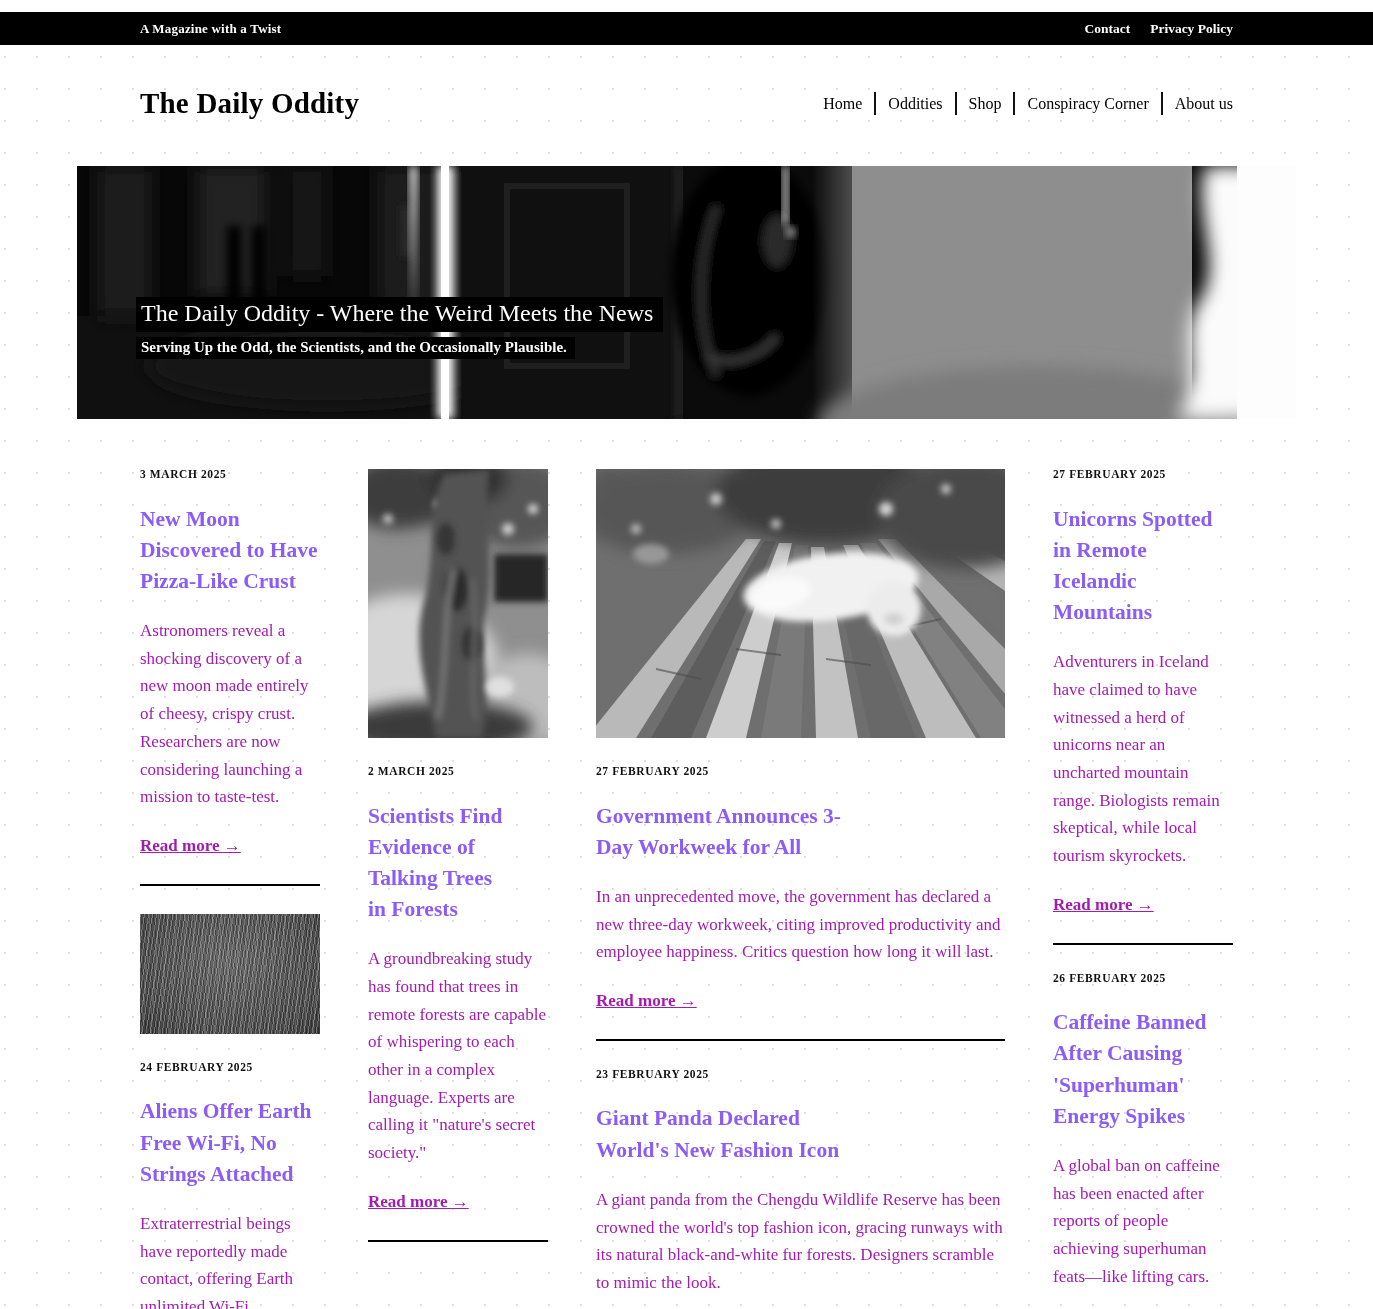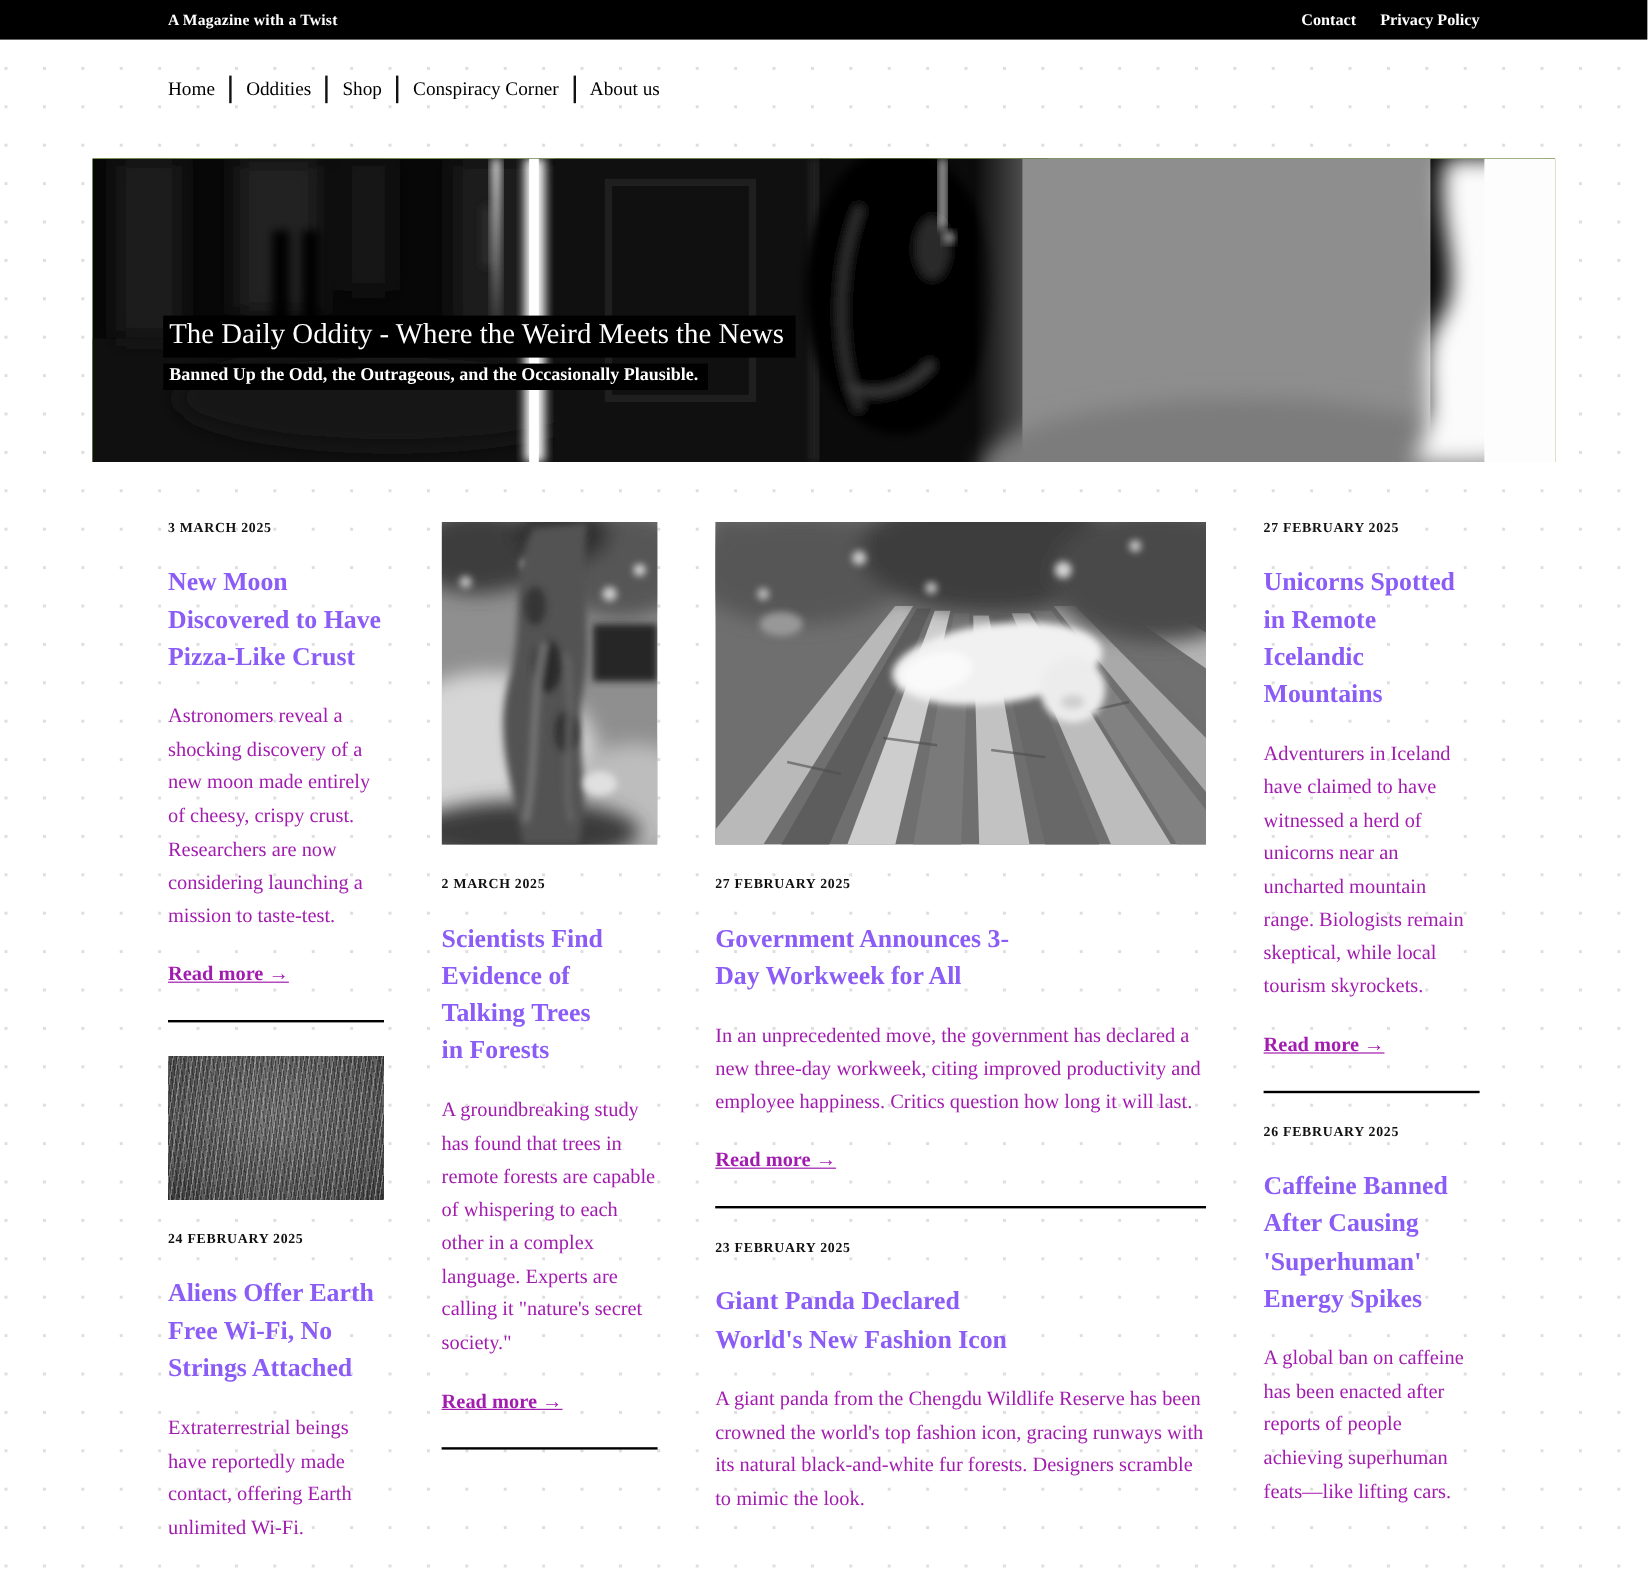--- a/index.html
+++ b/index.html
@@ -6,21 +6,21 @@
   html, body { margin: 0; padding: 0; }
   body {
     width: 1373px; height: 1309px; overflow: hidden;
     background-color: #ffffff;
     background-image: radial-gradient(circle, #dedede 1.2px, transparent 1.3px);
     background-size: 32px 32px;
     background-position: 21px 9px;
     font-family: "Liberation Serif", "DejaVu Serif", serif;
     color: #1a1a1a;
   }
-  .inner { width: 1093px; margin: 0 auto; }
+  .inner { width: 1093px; margin: 12px auto; }
   .wide  { width: 1219px; margin: 0 auto; }
 
   
   .topbar { height: 33px; background: #000; }
   .topbar .inner { display: flex; justify-content: space-between; align-items: center; height: 33px; }
   .tagline { color: #fff; font-size: 13px; font-weight: 700; letter-spacing: .2px; }
   .toplinks { display: flex; gap: 20px; }
   .toplinks a { color: #fff; font-size: 13.5px; font-weight: 700; text-decoration: none; cursor: pointer; }
 
   
@@ -87,20 +87,21 @@
     <span class="tagline">A Magazine with a Twist</span>
     <span class="toplinks">
       <a>Contact</a>
       <a>Privacy Policy</a>
     </span>
   </div>
 </div>
 
 <div class="header">
   <div class="inner">
+    <div class="site-title">The Daily Oddity</div>
     <nav class="nav">
       <a>Home</a>
       <span class="sep"></span>
       <a>Oddities</a>
       <span class="sep"></span>
       <a>Shop</a>
       <span class="sep"></span>
       <a>Conspiracy Corner</a>
       <span class="sep"></span>
       <a>About us</a>
@@ -163,21 +164,21 @@
 
       <rect x="775" y="0" width="340" height="253" fill="#8e8e8e"></rect>
       <rect x="735" y="0" width="80" height="253" fill="url(#grayBlend)"></rect>
       <ellipse cx="960" cy="260" rx="220" ry="60" fill="#7c7c7c" filter="url(#hb2)"></ellipse>
 
       <path d="M1128,0 L1219,0 L1219,253 L1100,253 C1130,210 1095,170 1125,130 C1145,95 1115,45 1128,0 Z" fill="#fbfbfb" filter="url(#hb2)"></path>
       <rect x="1160" y="0" width="59" height="253" fill="#fdfdfd"></rect>
     </svg>
     <div class="hero-overlay">
       <span class="hero-title">The Daily Oddity - Where the Weird Meets the News</span><br>
-      <span class="hero-subtitle">Banned Up the Odd, the Outrageous, and the Occasionally Plausible.</span>
+      <span class="hero-subtitle">Serving Up the Odd, the Scientists, and the Occasionally Plausible.</span>
     </div>
   </div>
 </div>
 
 <div class="inner">
   <div class="grid">
 
     <div class="col">
       <article class="card">
         <div class="date">3 MARCH 2025</div>

